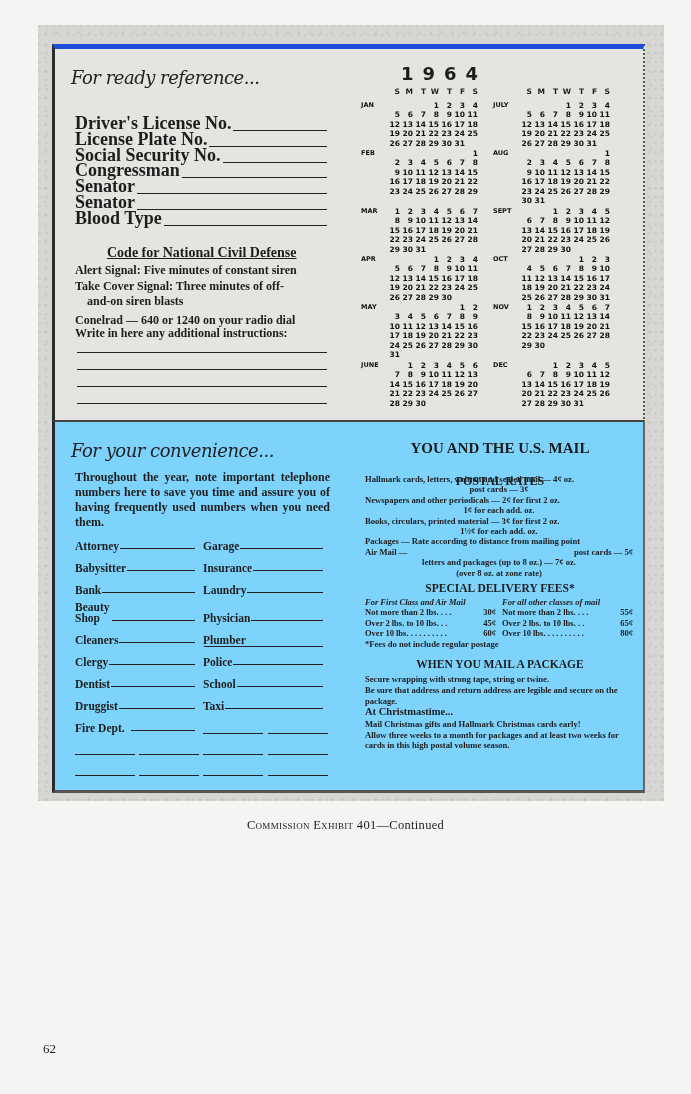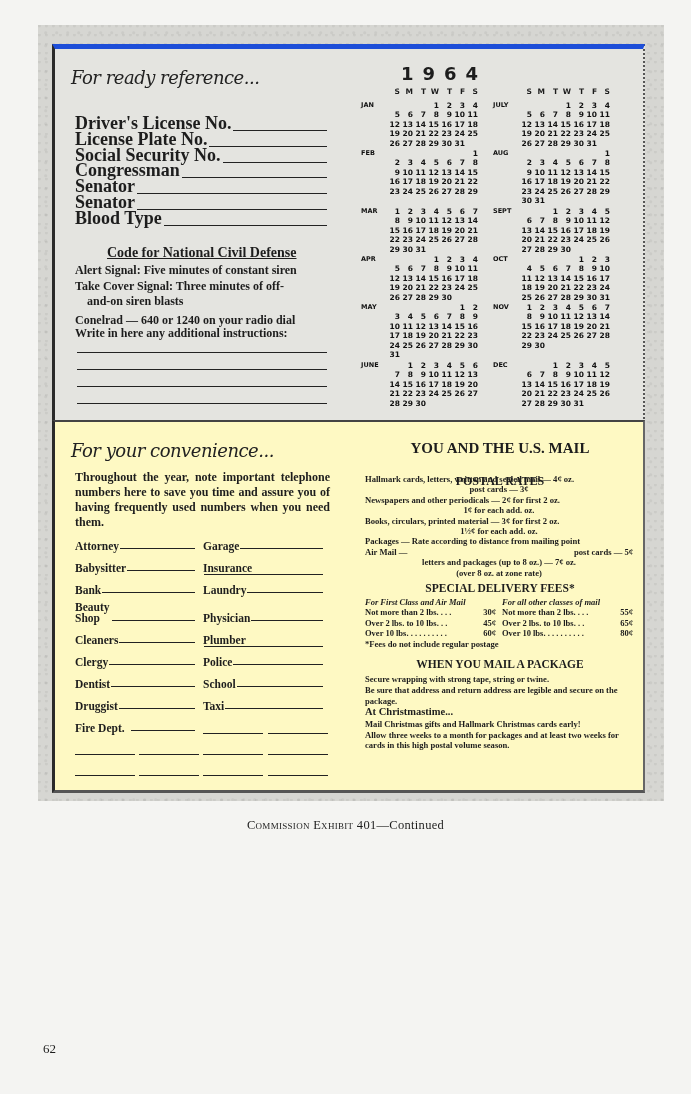--- a/index.html
+++ b/index.html
@@ -15,21 +15,21 @@
       radial-gradient(circle at 70% 60%, rgba(0,0,0,0.05) 0 1px, transparent 2px);
     background-size:7px 9px, 11px 13px;
   }
   .card {
     position:absolute; left:52px; top:44px; width:588px; height:374px;
     background:#e4e4e0; border-left:3px solid #2a2a2a; border-top:5px solid #1d4ed8;
     border-right:2px dotted #555;
   }
   .card2 {
     position:absolute; left:52px; top:420px; width:588px; height:368px;
-    background:#fef9c3; border-left:3px solid #2a2a2a; border-top:2px solid #444;
+    background:#7dd3fc; border-left:3px solid #2a2a2a; border-top:2px solid #444;
     border-bottom:3px solid #555; border-right:2px solid #666;
   }
   .script {
     font-family:"DejaVu Serif", serif; font-style:italic; font-size:18px; color:#222;
     position:absolute; letter-spacing:-0.5px;
   }
   .field { position:absolute; left:20px; font-size:18px; font-weight:bold; display:flex; width:252px; }
   .field .line { flex:1; border-bottom:1.5px solid #222; margin-left:2px; margin-bottom:3px; }
   .cd-title { position:absolute; left:52px; top:196px; font-size:14px; font-weight:bold; text-decoration:underline; }
   .cd-line { position:absolute; left:20px; width:255px; font-size:12px; font-weight:bold; line-height:15.5px; }
@@ -627,21 +627,21 @@
         <span class="line"></span>
       </div>
       <div class="phone" style="left: 20px; top: 300px; width: 120px;">
         <span>Fire Dept.</span>
         <span class="line" style="margin-left: 6px;"></span>
       </div>
       <div class="phone" style="left: 148px; top: 118px;">
         <span>Garage</span>
         <span class="line"></span>
       </div>
-      <div class="phone" style="left: 148px; top: 140px; flex-direction: column;">
+      <div class="phone" style="left: 148px; top: 140px;">
         <span>Insurance</span>
         <span class="line"></span>
       </div>
       <div class="phone" style="left: 148px; top: 162px;">
         <span>Laundry</span>
         <span class="line"></span>
       </div>
       <div class="phone" style="left: 148px; top: 190px;">
         <span>Physician</span>
         <span class="line"></span>

